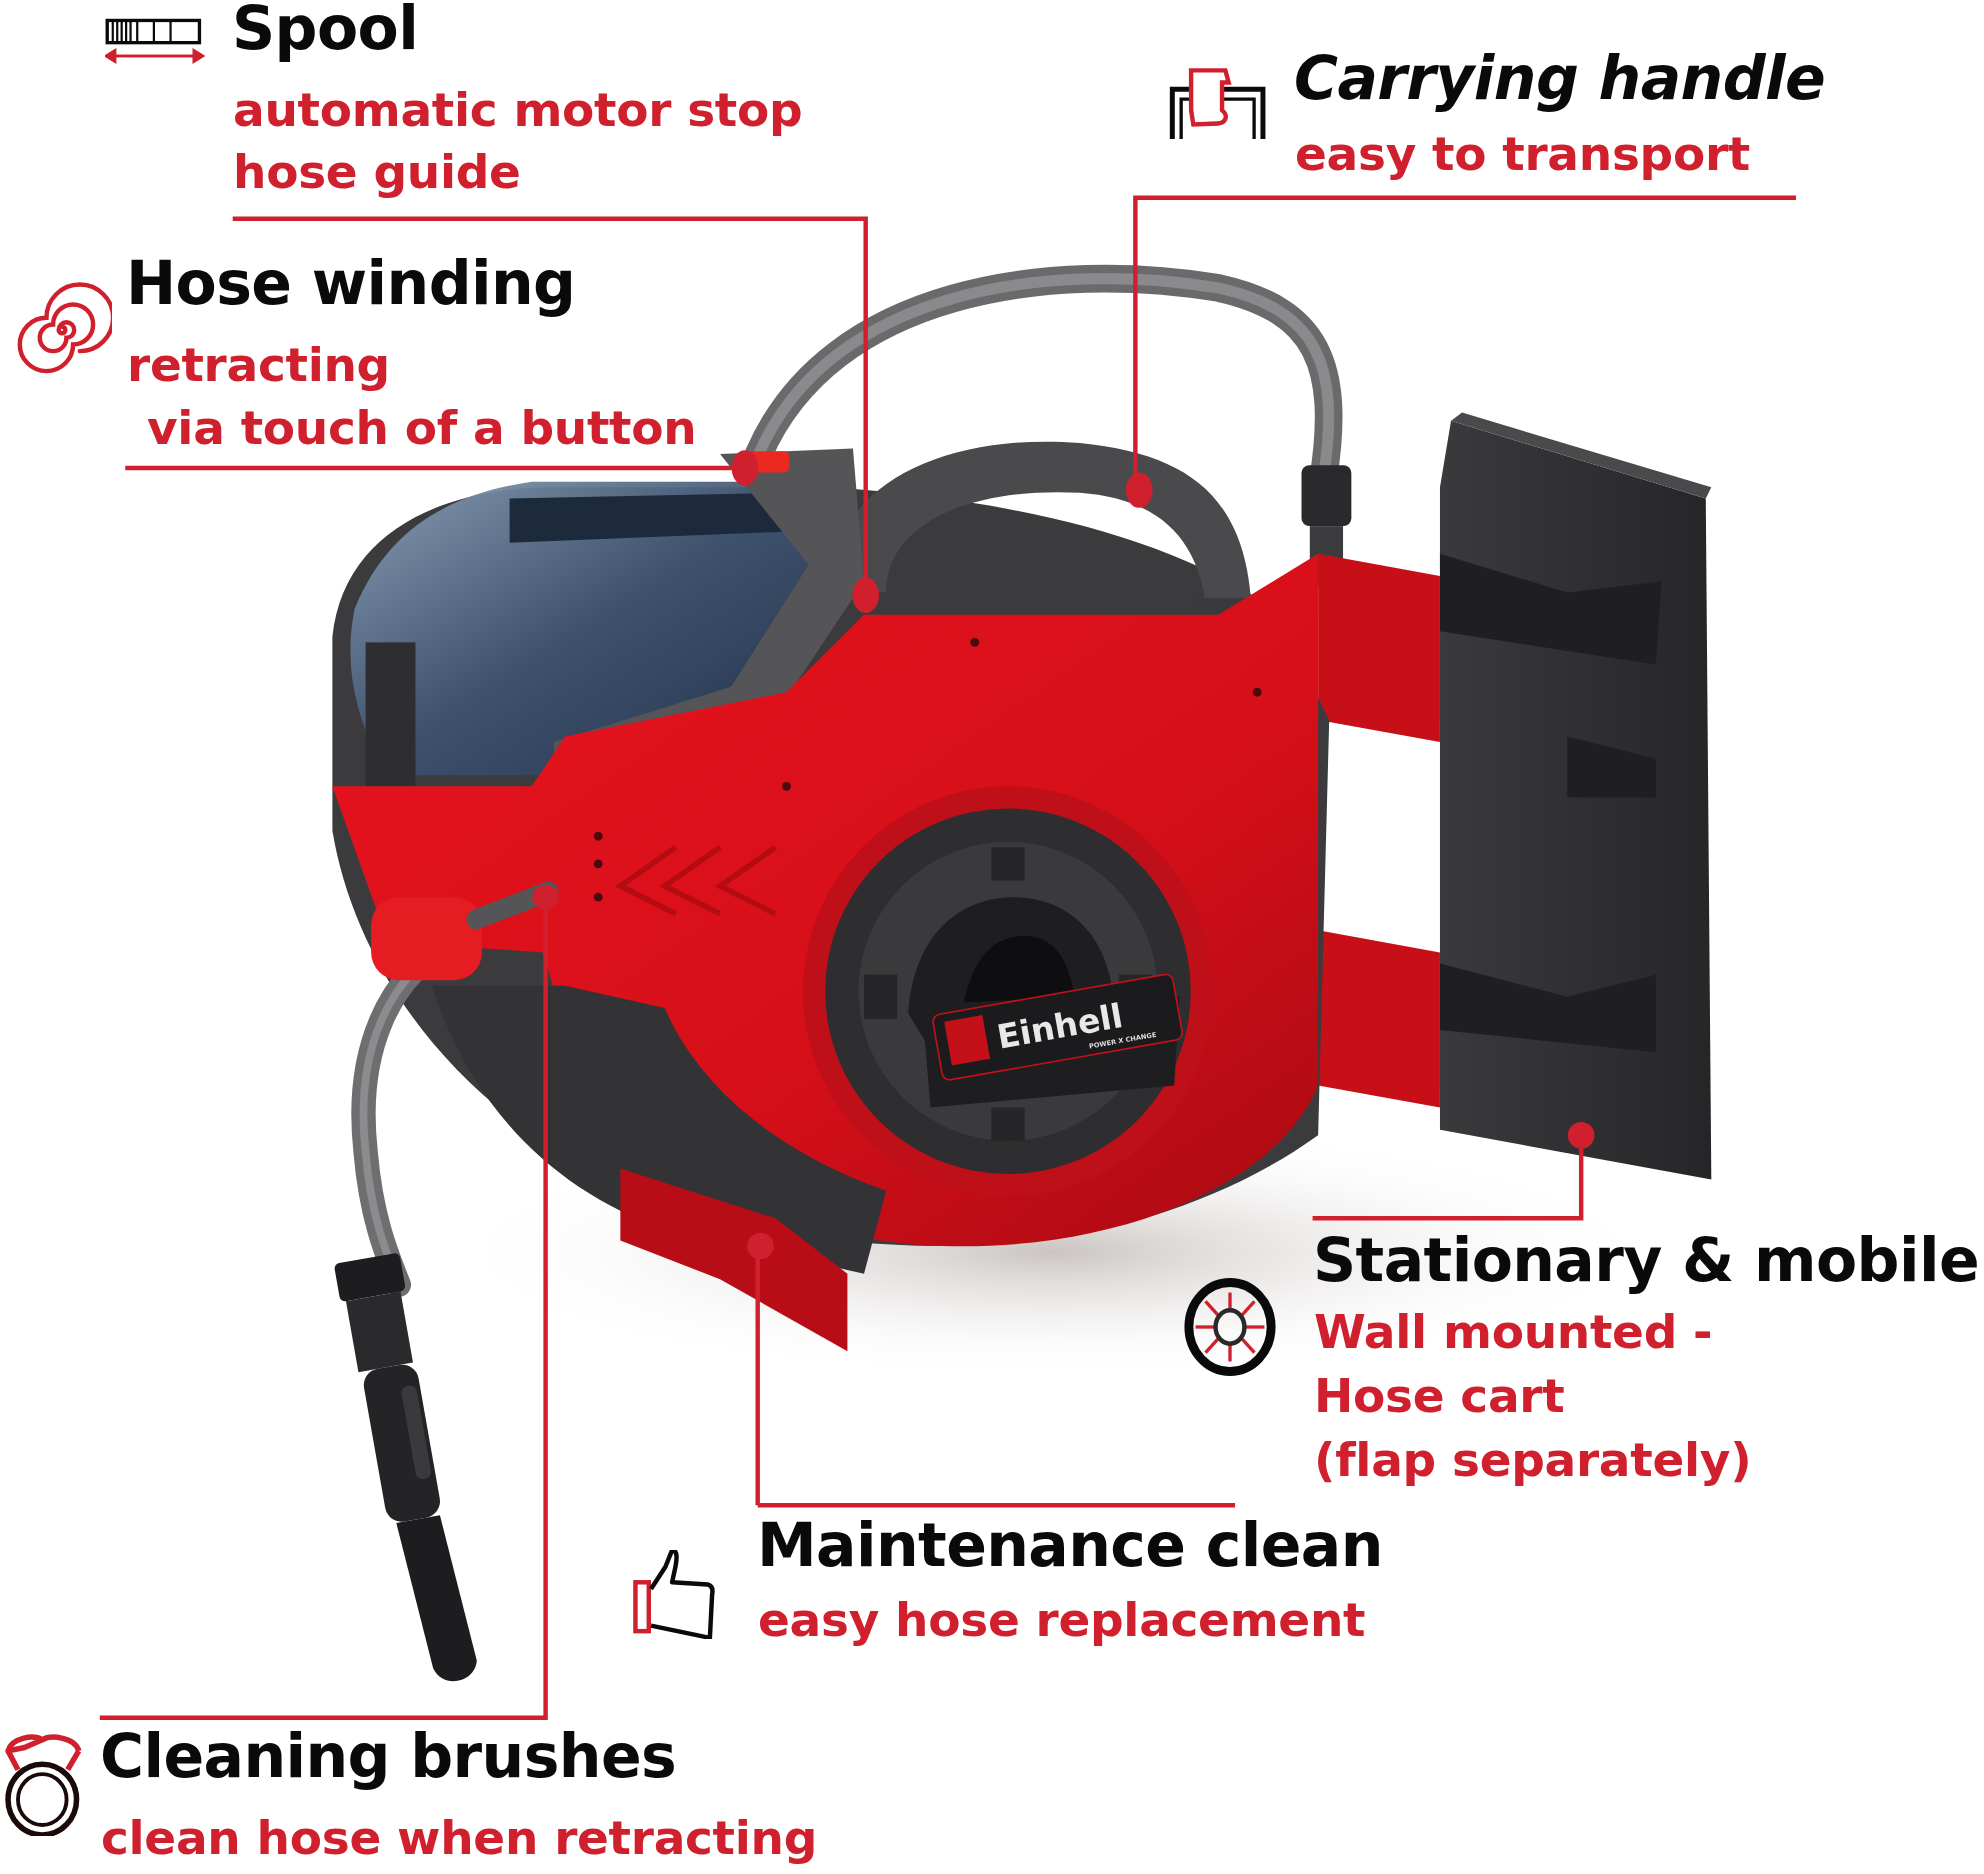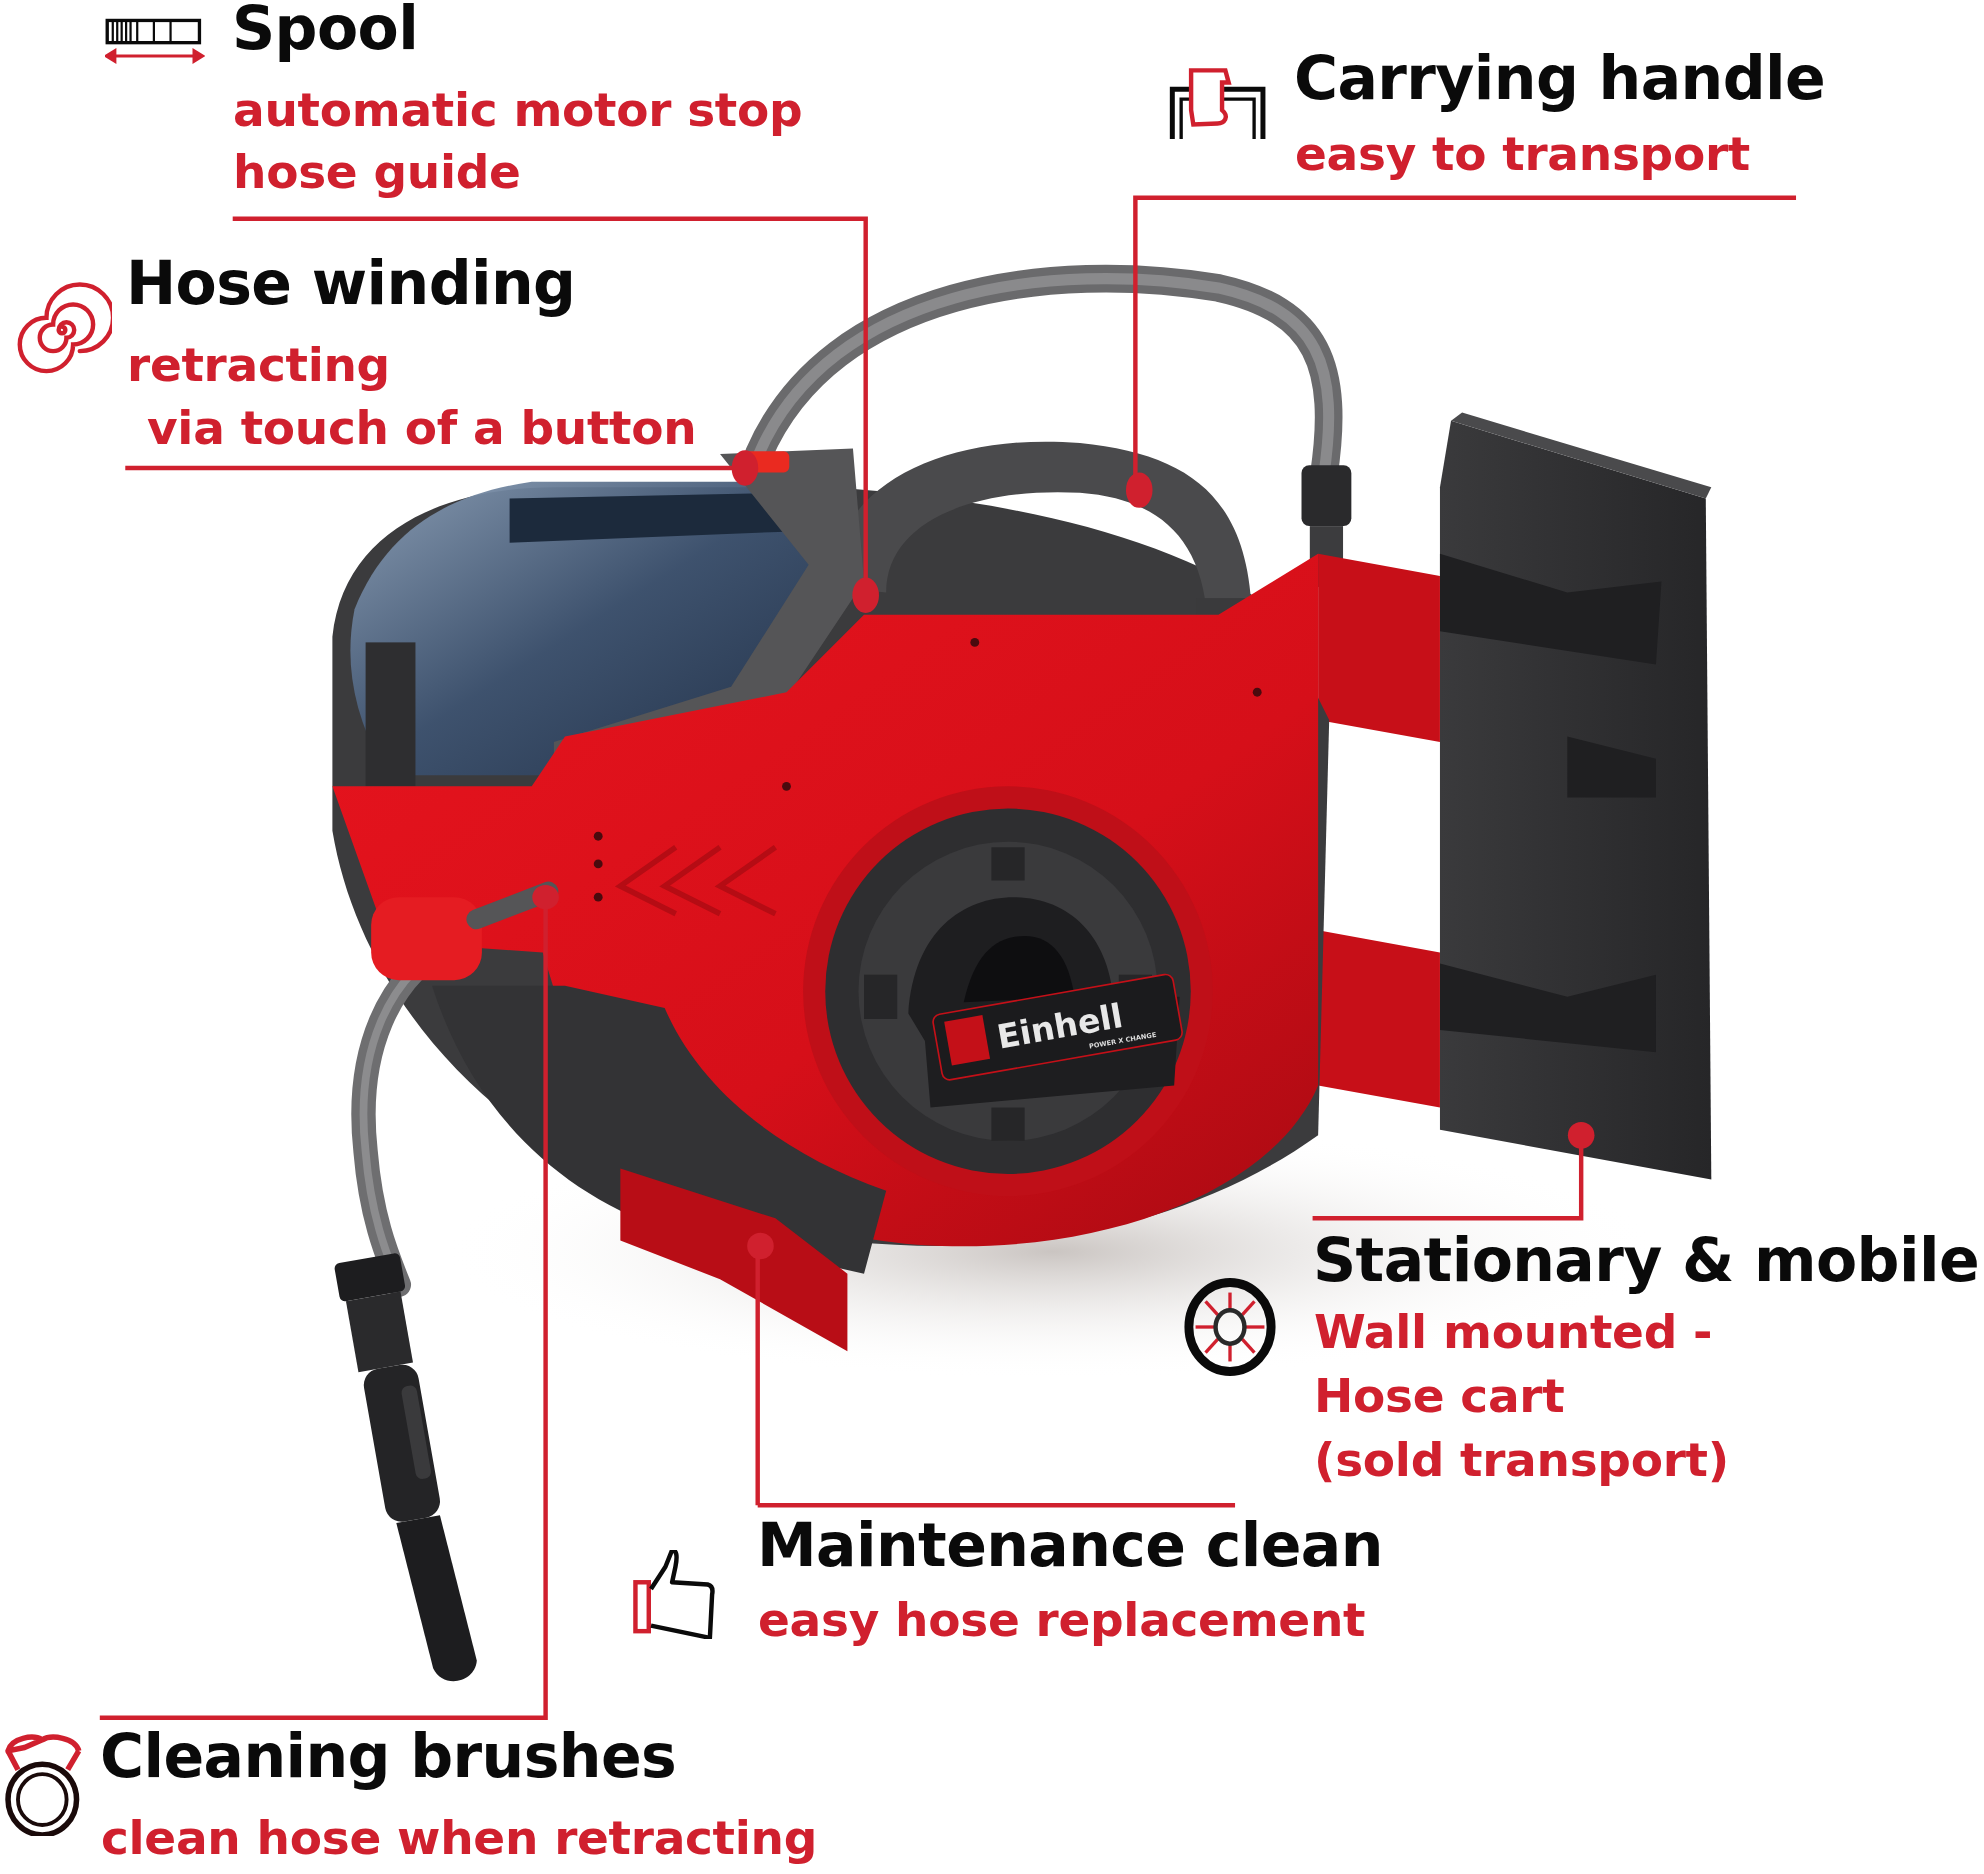--- a/index.html
+++ b/index.html
@@ -173,21 +173,21 @@
     <div class="sub" style="position:absolute; left:128px; top:78px;">automatic motor stop</div>
     <div class="sub" style="position:absolute; left:128px; top:140px;">hose guide</div>
   </div>
 
   <div class="callout" style="left:1169px; top:50px;">
     <svg class="icon" style="left:0; top:16.6px;" width="105" height="72" viewBox="0 0 190 130">
       <path d="M6 130 L 6 40 L 170 40 L 170 130" fill="none" stroke="#0a0a0a" stroke-width="9"></path>
       <path d="M22 130 L 22 58 L 154 58 L 154 130" fill="none" stroke="#0a0a0a" stroke-width="6"></path>
       <path d="M40 6 L 102 6 L 108 28 L 96 28 L 96 78 C 110 90, 100 102, 88 102 L 44 104 L 40 78 Z" fill="#ffffff" stroke="#d0202e" stroke-width="8"></path>
     </svg>
-    <div class="title" style="position:absolute; left:125px; top:-5.5px;">Carrying handle</div>
+    <div class="title" style="position:absolute; left:125px; top:-5.5px;font-style:italic;">Carrying handle</div>
     <div class="sub" style="position:absolute; left:126px; top:72px;">easy to transport</div>
   </div>
 
   <div class="callout" style="left:0px; top:255px;">
     <svg class="icon" style="left:12.2px; top:25px;" width="100" height="100" viewBox="0 0 180 180">
       <path d="M90 90 m0 -6 a6 6 0 1 1 -6 6 a14 14 0 1 1 14 14 a24 24 0 1 1 -24 -24 a36 36 0 1 1 36 36 a48 48 0 1 1 -48 -48 a60 60 0 1 1 60 60" fill="none" stroke="#d0202e" stroke-width="8" stroke-linecap="round"></path>
     </svg>
     <div class="title" style="position:absolute; left:126px; top:-5.5px;">Hose winding</div>
     <div class="sub" style="position:absolute; left:127px; top:78px;">retracting</div>
     <div class="sub" style="position:absolute; left:127px; top:141px;margin-left:20px;">via touch of a button</div>
@@ -204,21 +204,21 @@
         <line x1="46" y1="44" x2="68" y2="68"></line>
           <line x1="134" y1="44" x2="112" y2="68"></line>
         <line x1="46" y1="136" x2="68" y2="112"></line>
           <line x1="134" y1="136" x2="112" y2="112"></line>
       </g>
       <ellipse cx="90" cy="90" rx="26" ry="30" fill="none" stroke="#2a2a2a" stroke-width="8"></ellipse>
     </svg>
     <div class="title" style="position:absolute; left:133px; top:-5.5px;">Stationary &amp; mobile</div>
     <div class="sub" style="position:absolute; left:134px; top:68px;">Wall mounted -</div>
     <div class="sub" style="position:absolute; left:134px; top:132px;">Hose cart</div>
-    <div class="sub" style="position:absolute; left:134px; top:196px;">(sold transport)</div>
+    <div class="sub" style="position:absolute; left:134px; top:196px;">(flap separately)</div>
   </div>
 
   <div class="callout" style="left:631px; top:1517px;">
     <svg class="icon" style="left:0; top:33px;" width="100" height="89" viewBox="0 0 180 160">
       <rect x="8" y="58" width="24" height="88" fill="#ffffff" stroke="#d0202e" stroke-width="8"></rect>
       <path d="M36 70 L 62 30 L 74 0 C 82 0, 84 10, 80 30 L 74 58 L 138 62 C 146 64, 148 70, 146 80 L 142 158 L 36 136" fill="none" stroke="#0a0a0a" stroke-width="8" stroke-linejoin="round"></path>
     </svg>
     <div class="title" style="position:absolute; left:126px; top:-5.5px;">Maintenance clean</div>
     <div class="sub" style="position:absolute; left:127px; top:55px;margin-top:16px;">easy hose replacement</div>
   </div>

